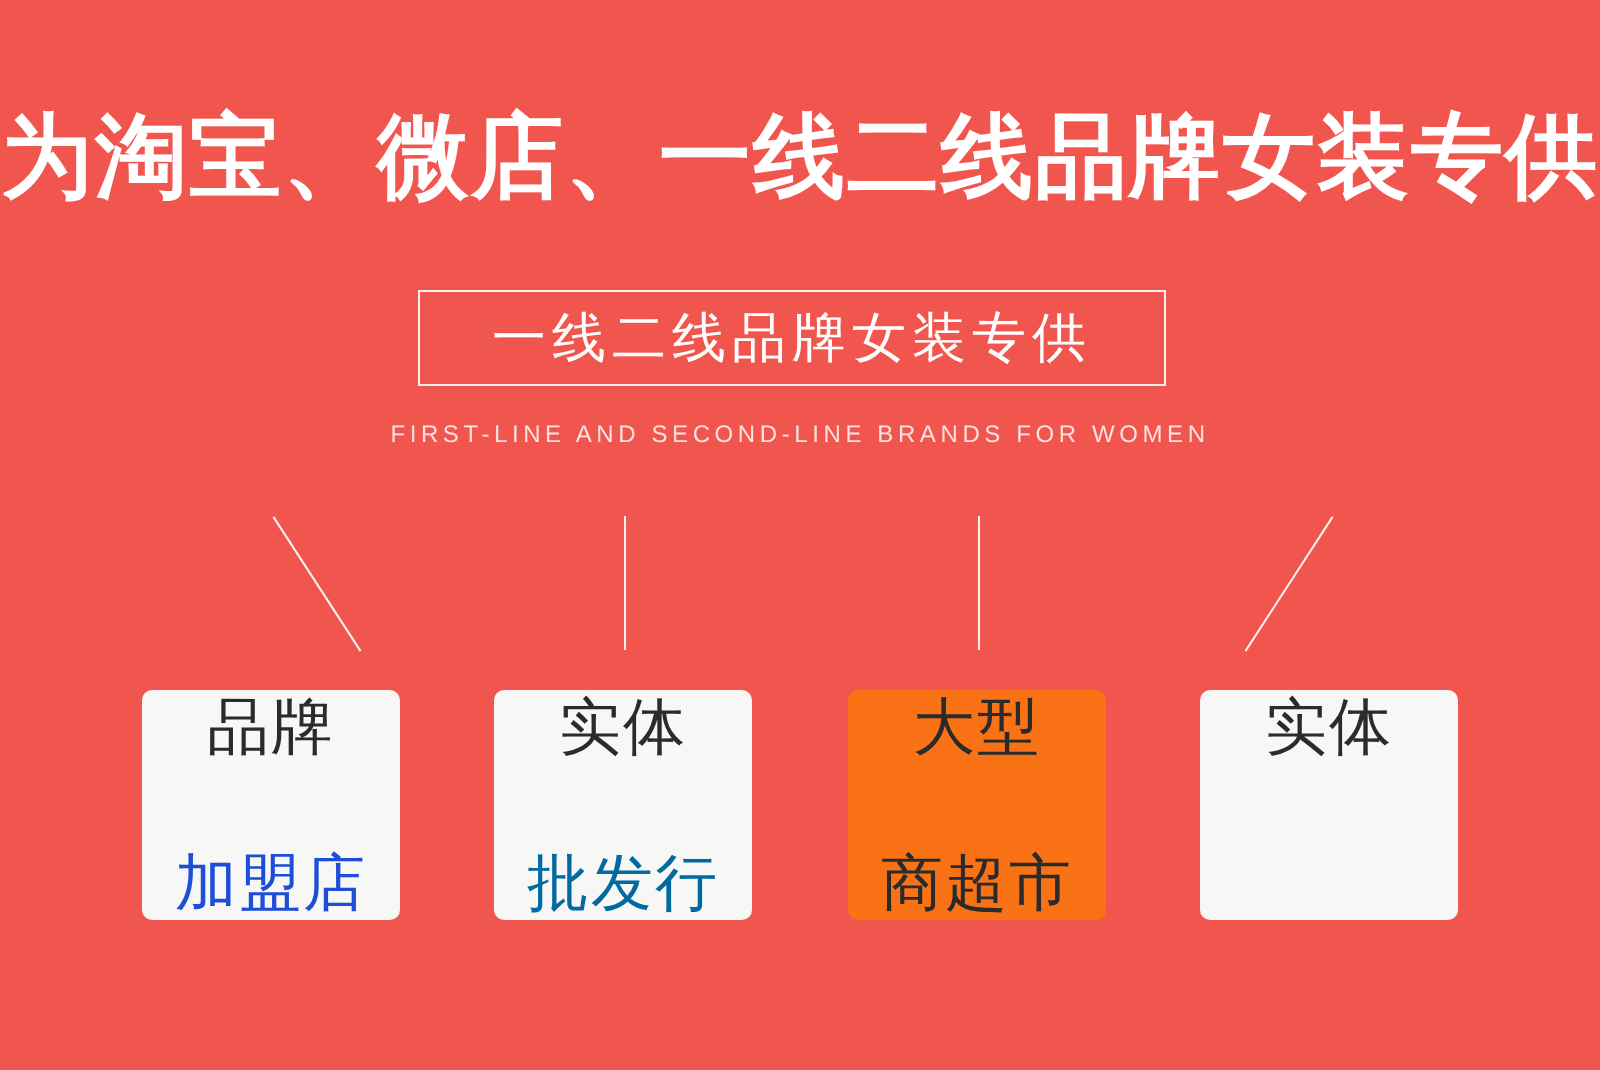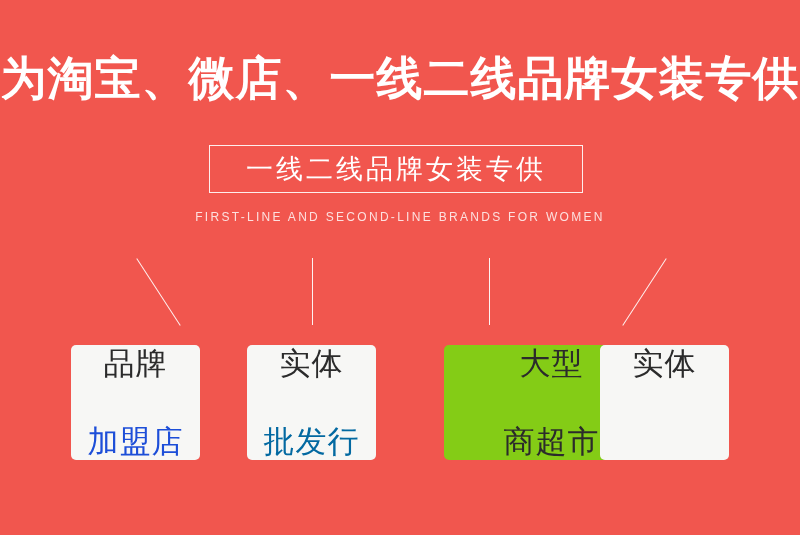--- a/index.html
+++ b/index.html
@@ -128,21 +128,21 @@
 
   <div id="cards-layer">
       <div class="card" style="left: 71px; background: rgb(247, 247, 245);">
         <div class="card-line" style="color: rgb(43, 43, 43);">品牌</div>
         <div class="card-line" style="color: #1d4ed8;">加盟店</div>
       </div>
       <div class="card" style="left: 247px; background: rgb(247, 247, 245);">
         <div class="card-line" style="color: rgb(43, 43, 43);">实体</div>
         <div class="card-line" style="color: #0369a1; margin-top: 20px;">批发行</div>
       </div>
-      <div class="card" style="left: 444px; background: #84cc16; padding-left: 43px;">
+      <div class="card" style="left: 424px; background: #f97316;">
         <div class="card-line" style="color: rgb(43, 43, 43);">大型</div>
         <div class="card-line" style="color: rgb(43, 43, 43);">商超市</div>
       </div>
       <div class="card" style="left: 600px; background: rgb(247, 247, 245);">
         <div class="card-line" style="color: rgb(43, 43, 43);">实体</div>
       </div>
     </div>
 
 </div>
 

